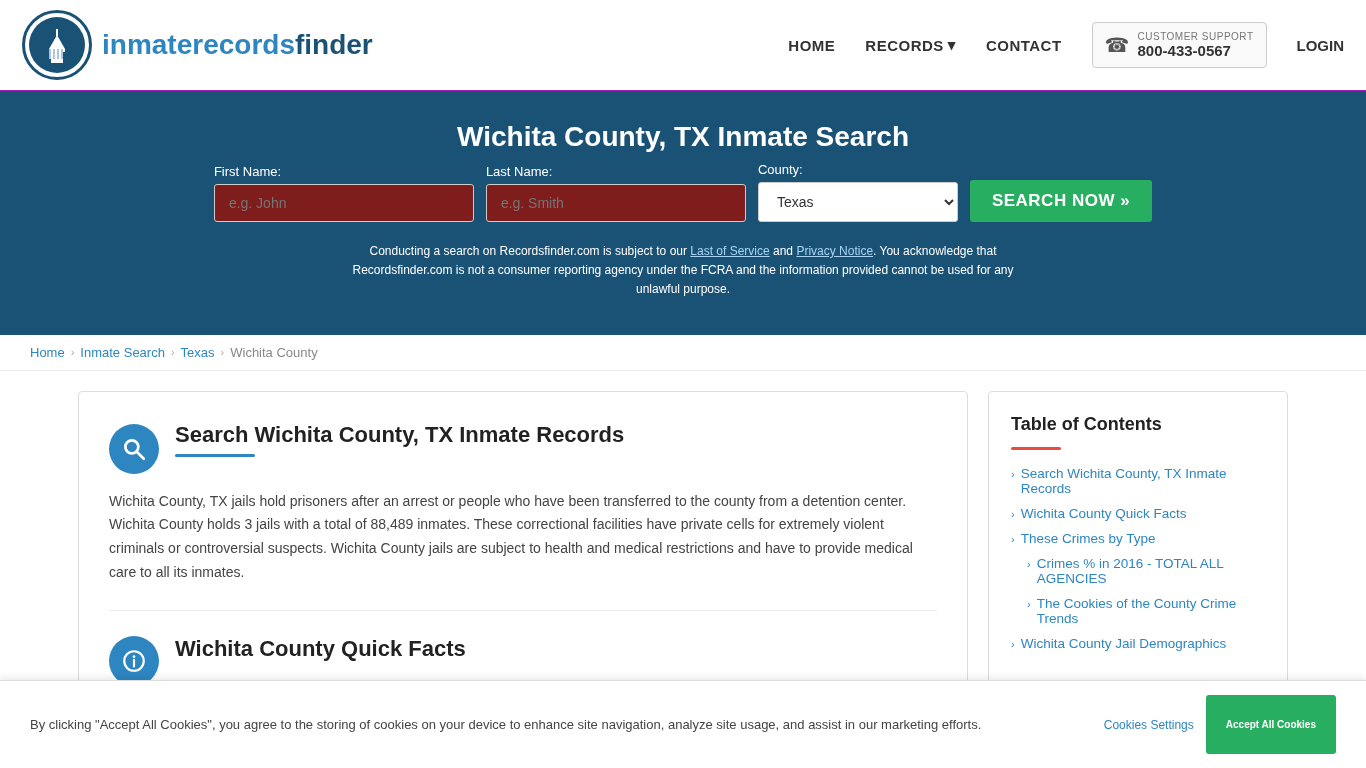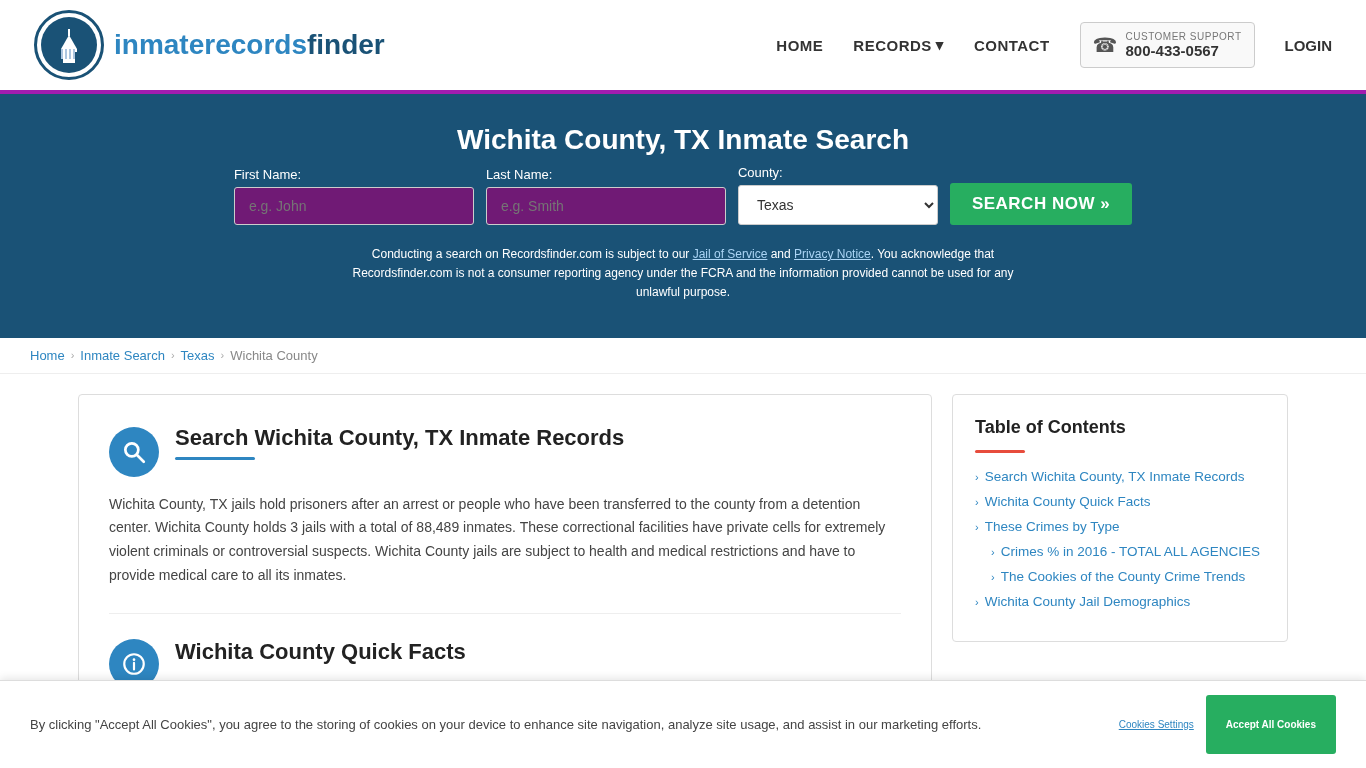--- a/index.html
+++ b/index.html
@@ -3,22 +3,22 @@
   <meta charset="utf-8">
   <style>
     * { box-sizing: border-box; margin: 0; padding: 0; }
     body { font-family: Arial, sans-serif; font-size: 14px; color: #333; background: #fff; }
 
     
     .header {
       display: flex;
       align-items: center;
       justify-content: space-between;
-      padding: 10px 34px;
-      border-bottom: 4px solid #a21caf;
+      padding: 10px 22px;
+      border-bottom: 1px solid #a21caf;
       background: #fff;
     }
     .logo-area {
       display: flex;
       align-items: center;
       gap: 10px;
     }
     .logo-circle {
       width: 70px;
       height: 70px;
@@ -116,27 +116,27 @@
       display: flex;
       flex-direction: column;
       align-items: flex-start;
     }
     .form-group label {
       color: #fff;
       font-size: 13px;
       margin-bottom: 5px;
     }
     .form-input {
-      background: #701a75;
+      background: #7f1d1d;
       border: 1px solid #ccc;
       border-radius: 3px;
       padding: 10px 14px;
       font-size: 14px;
       color: #aaa;
-      width: 240px;
+      width: 260px;
       outline: none;
     }
     .state-select {
       background: #fff;
       border: 1px solid #ccc;
       border-radius: 3px;
       padding: 10px 14px;
       font-size: 14px;
       color: #333;
       width: 200px;
@@ -277,21 +277,21 @@
       fill: #fff;
     }
     .quick-facts-title {
       font-size: 22px;
       font-weight: 700;
       color: #222;
     }
 
     
     .right-sidebar {
-      width: 336px;
+      width: 300px;
       flex-shrink: 0;
       border: 1px solid #ddd;
       border-radius: 4px;
       padding: 22px;
       background: #fff;
     }
     .toc-title {
       font-size: 18px;
       font-weight: 700;
       color: #222;
@@ -355,23 +355,22 @@
     .cookie-actions {
       display: flex;
       gap: 12px;
       flex-shrink: 0;
       align-items: center;
     }
     .cookie-settings-btn {
       background: none;
       border: none;
       color: #2e86c1;
-      font-size: 10px;
-      cursor: pointer;
-      text-decoration: underline;
+      font-size: 12px;
+      cursor: pointer;
     }
     .cookie-accept-btn {
       background: #27ae60;
       color: #fff;
       border: none;
       border-radius: 3px;
       padding: 24px 20px;
       font-size: 10px;
       font-weight: 700;
       cursor: pointer;
@@ -433,21 +432,21 @@
     </div>
     <div class="form-group">
       <label>County:</label>
       <select class="state-select">
         <option>Texas</option>
       </select>
     </div>
     <button class="search-btn">SEARCH NOW »</button>
   </div>
   <div class="hero-disclaimer">
-    Conducting a search on Recordsfinder.com is subject to our <a>Jail of Service</a> and <a>Privacy Notice</a>. You acknowledge that Recordsfinder.com is not a consumer reporting agency under the FCRA and the information provided cannot be used for any unlawful purpose.
+    Conducting a search on Recordsfinder.com is subject to our <a>Last of Service</a> and <a>Privacy Notice</a>. You acknowledge that Recordsfinder.com is not a consumer reporting agency under the FCRA and the information provided cannot be used for any unlawful purpose.
   </div>
 </section>
 
 <div class="breadcrumb">
   <a>Home</a>
   <span class="sep">›</span>
   <a>Inmate Search</a>
   <span class="sep">›</span>
   <a>Texas</a>
   <span class="sep">›</span>

